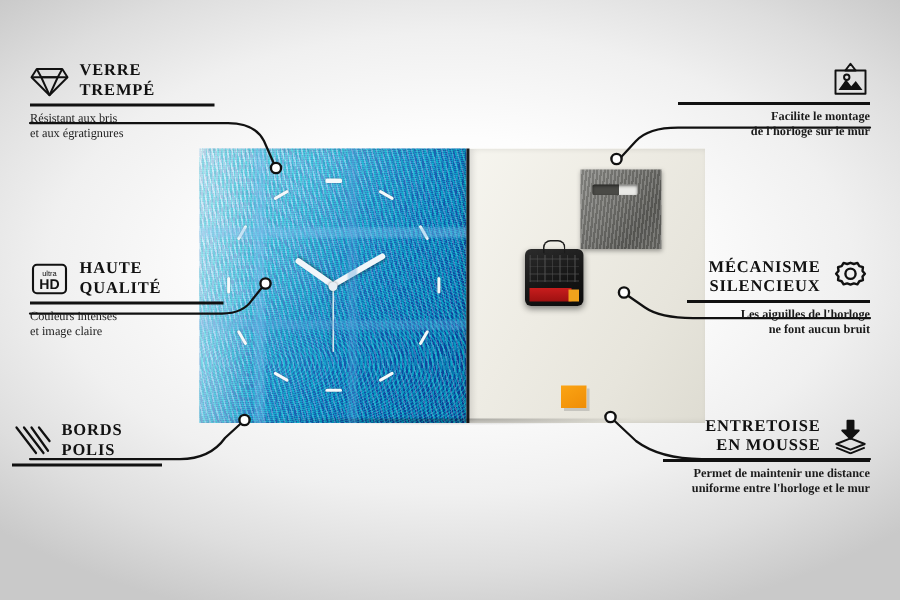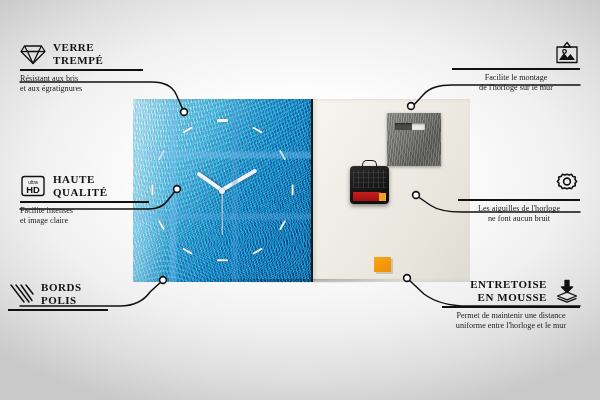--- a/index.html
+++ b/index.html
@@ -123,21 +123,21 @@
   }
   .co-rule { height:1.6px; background:#111; margin-top:3px; }
   .co-desc {
     font-size:8.2px; line-height:10.6px; color:#1b1b1b; margin-top:3px;
   }
   .left .co-head { justify-content:flex-start; }
   .left .co-title { text-align:left; }
   .left .co-desc { text-align:left; }
   .right .co-head { justify-content:flex-end; }
   .right .co-title { text-align:right; }
-  .right .co-desc { text-align:center; }
+  .right .co-desc { text-align:right;font-weight:bold; }
 
   .ico { flex:0 0 auto; display:block; }
 
   #lines { position:absolute; inset:0; width:600px; height:400px;
            pointer-events:none; }
 </style>
 </head>
 <body>
 
 <div id="stage">
@@ -229,21 +229,21 @@
         <rect x="2" y="2.5" width="22" height="19" rx="2.6" ry="2.6" fill="none" stroke="#111" stroke-width="1.4"></rect>
         <text x="13" y="10.2" text-anchor="middle" font-family="Liberation Sans, sans-serif" font-size="5" fill="#111">ultra</text>
         <text x="13" y="18.8" text-anchor="middle" font-family="Liberation Sans, sans-serif" font-size="9.4" font-weight="bold" fill="#111">HD</text>
       </svg>
       <div>
         <div class="co-title">HAUTE QUALITÉ</div>
       </div>
     </div>
     <div class="co-rule"></div>
     <div class="co-desc">
-      <div>Facilite intenses</div>
+      <div>Couleurs intenses</div>
       <div>et image claire</div>
     </div>
   </div>
 
   <div class="callout left" style="left:8px; top:281px; width:100px;">
     <div class="co-head">
       <svg class="ico" width="26" height="24" viewBox="0 0 26 24">
         <g stroke="#111" stroke-width="1.5" stroke-linecap="round">
           <path d="M3,3 L16,20"></path>
           <path d="M8,3 L21,20"></path>
@@ -272,20 +272,24 @@
     </div>
     <div class="co-rule"></div>
     <div class="co-desc">
       <div>Facilite le montage</div>
       <div>de l'horloge sur le mur</div>
     </div>
   </div>
 
   <div class="callout right" style="left:458px; top:172px; width:122px;">
     <div class="co-head">
+      <div>
+        <div class="co-title">MÉCANISME</div>
+        <div class="co-title">SILENCIEUX</div>
+      </div>
       <svg class="ico" width="26" height="24" viewBox="0 0 26 24">
         <g fill="none" stroke="#111" stroke-width="1.6" stroke-linejoin="round">
           <path d="M13,2.2 L15.2,3.0 L17.6,2.3 L18.9,4.4 L21.3,5.1 L21.0,7.6 L22.6,9.5 L21.0,11.3
                    L21.3,13.8 L18.9,14.5 L17.6,16.6 L15.2,15.9 L13,16.7 L10.8,15.9 L8.4,16.6
                    L7.1,14.5 L4.7,13.8 L5.0,11.3 L3.4,9.5 L5.0,7.6 L4.7,5.1 L7.1,4.4 L8.4,2.3
                    L10.8,3.0 Z"></path>
           <circle cx="13" cy="9.5" r="3.4"></circle>
         </g>
       </svg>
     </div>

